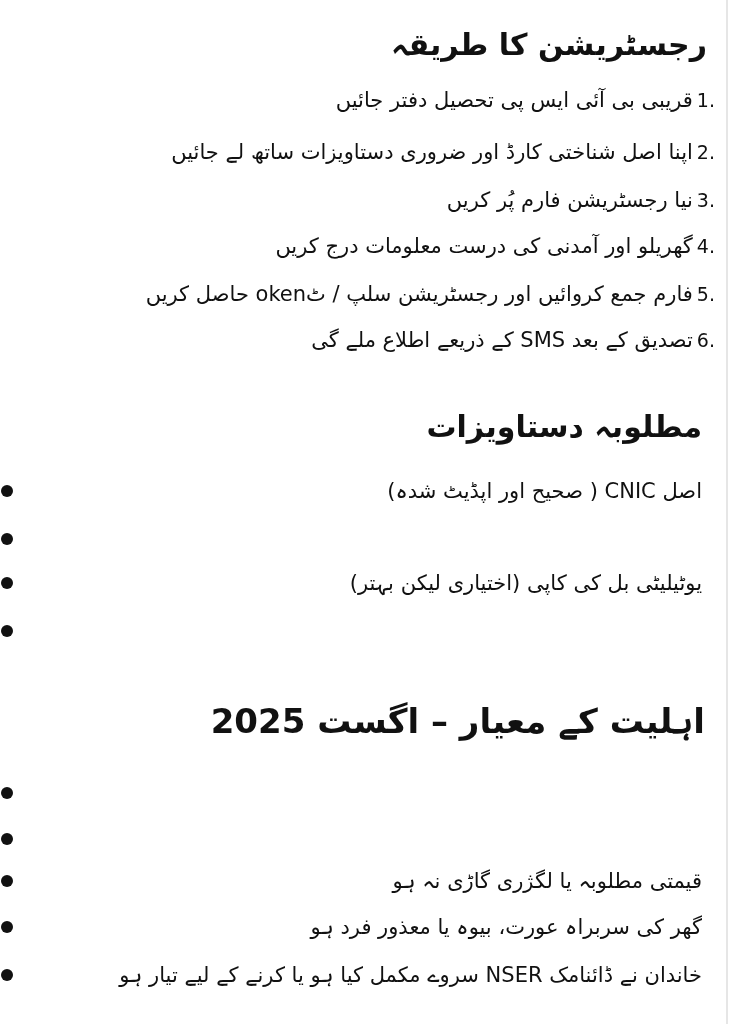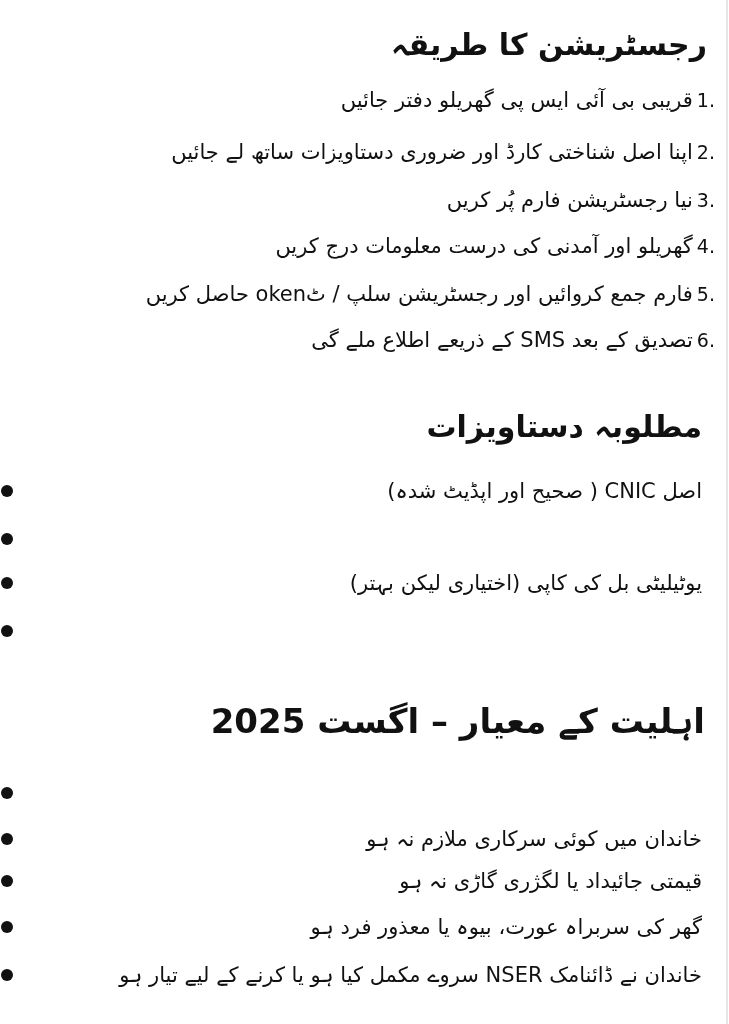--- a/index.html
+++ b/index.html
@@ -111,21 +111,21 @@
 <body>
 
 <div class="right-rule"></div>
 
 <div class="doc">
 
   <section>
     <h1 class="heading h1">رجسٹریشن کا طریقہ</h1>
     <ol class="steps">
       <li class="step" style="top:90px;">
-        <span class="num">1.</span><span>قریبی بی آئی ایس پی گھریلو دفتر جائیں</span>
+        <span class="num">1.</span><span>قریبی بی آئی ایس پی تحصیل دفتر جائیں</span>
       </li>
       <li class="step" style="top:142px;">
         <span class="num">2.</span><span>اپنا اصل شناختی کارڈ اور ضروری دستاویزات ساتھ لے جائیں</span>
       </li>
       <li class="step" style="top:190px;">
         <span class="num">3.</span><span>نیا رجسٹریشن فارم پُر کریں</span>
       </li>
       <li class="step" style="top:236px;">
         <span class="num">4.</span><span>گھریلو اور آمدنی کی درست معلومات درج کریں</span>
       </li>
@@ -162,25 +162,24 @@
     <h2 class="heading h3">
       <span>اہلیت کے معیار – اگست</span>
       <span class="year">2025</span>
     </h2>
     <ul class="bullets">
       <li class="bullet" style="top:780px;height:26px;width:729px;">
         <span class="dot"></span>
       </li>
       <li class="bullet" style="top:826px;height:26px;width:729px;">
         <span class="dot"></span>
-        <span class="txt">خاندان میں کوئی سرکاری ملازم نہ ہو</span>
       </li>
       <li class="bullet" style="top:868px;height:26px;width:729px;">
         <span class="dot"></span>
-        <span class="txt">قیمتی جائیداد یا لگژری گاڑی نہ ہو</span>
+        <span class="txt">قیمتی مطلوبہ یا لگژری گاڑی نہ ہو</span>
       </li>
       <li class="bullet" style="top:914px;height:26px;width:729px;">
         <span class="dot"></span>
         <span class="txt">گھر کی سربراہ عورت، بیوہ یا معذور فرد ہو</span>
       </li>
       <li class="bullet" style="top:962px;height:26px;width:729px;">
         <span class="dot"></span>
         <span class="txt">خاندان نے ڈائنامک NSER سروے مکمل کیا ہو یا کرنے کے لیے تیار ہو</span>
       </li>
     </ul>

